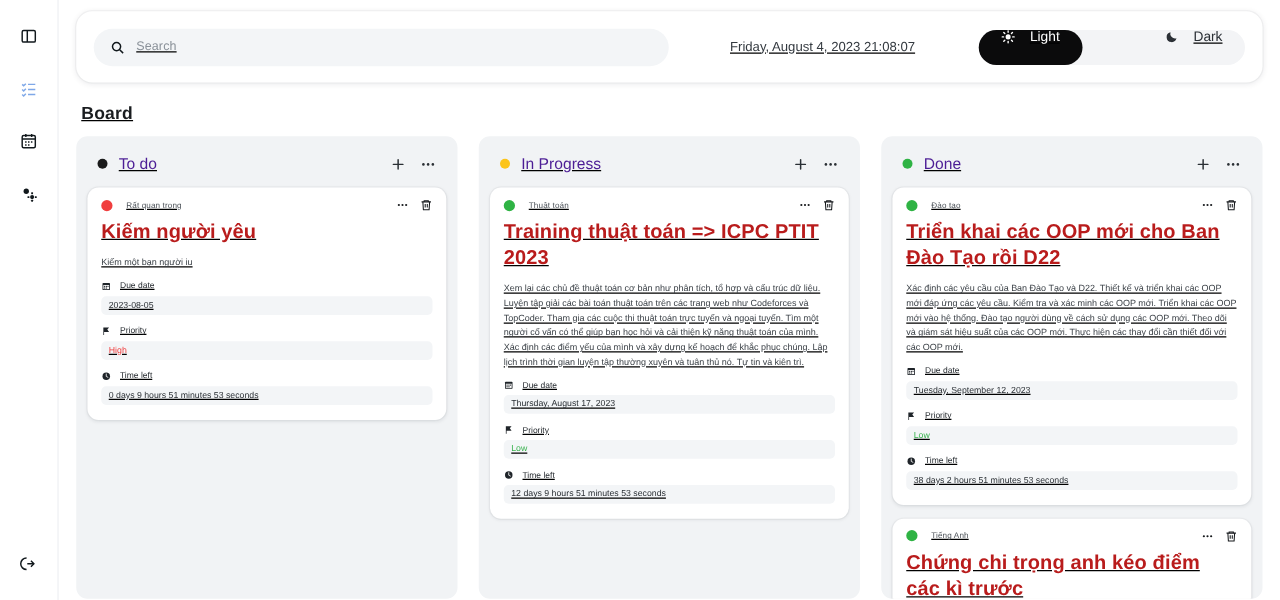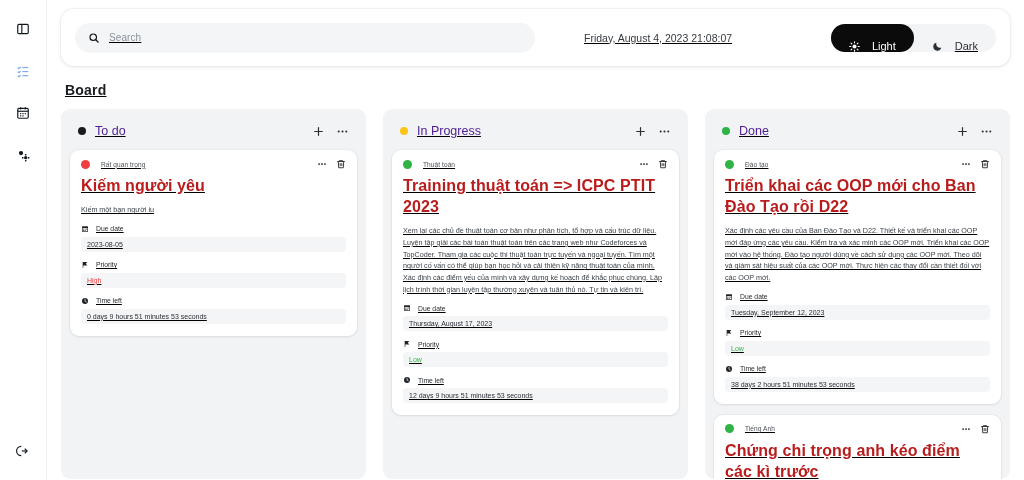--- a/index.html
+++ b/index.html
@@ -57,27 +57,27 @@
   .search-placeholder { font-size: 10px; color: #8b929a; letter-spacing: .1px; }
   .clock { font-size: 10.5px; color: #343a40; white-space: nowrap; margin-left: 35px; }
   .topbar-right { margin-left: auto; display: flex; align-items: center; }
   .theme-toggle {
     display: flex; align-items: center;
     background: #f3f4f6;
     border-radius: 17px;
     height: 28px; padding: 0;
   }
   .theme-seg {
-    display: flex; align-items: flex-end; gap: 12px;
+    display: flex; align-items: flex-start; gap: 12px;
     height: 28px; padding: 0 18px;
     border-radius: 17px; cursor: pointer;
     font-size: 11px;
   }
   .theme-seg.selected { background: #0b0b0c; color: #ffffff; }
-  .theme-seg.unselected { color: #2b3036; }
+  .theme-seg.unselected { color: #2b3036; margin-left: 48px; }
 
   
   .board-title {
     font-size: 14px; font-weight: 700; color: #1a1d20;
     margin: 16px 0 11px 4px; letter-spacing: .2px;
   }
   .columns { display: flex; gap: 17px; align-items: flex-start; }
   .column {
     flex: 1 1 0; min-width: 0;
     background: #f1f3f5;

